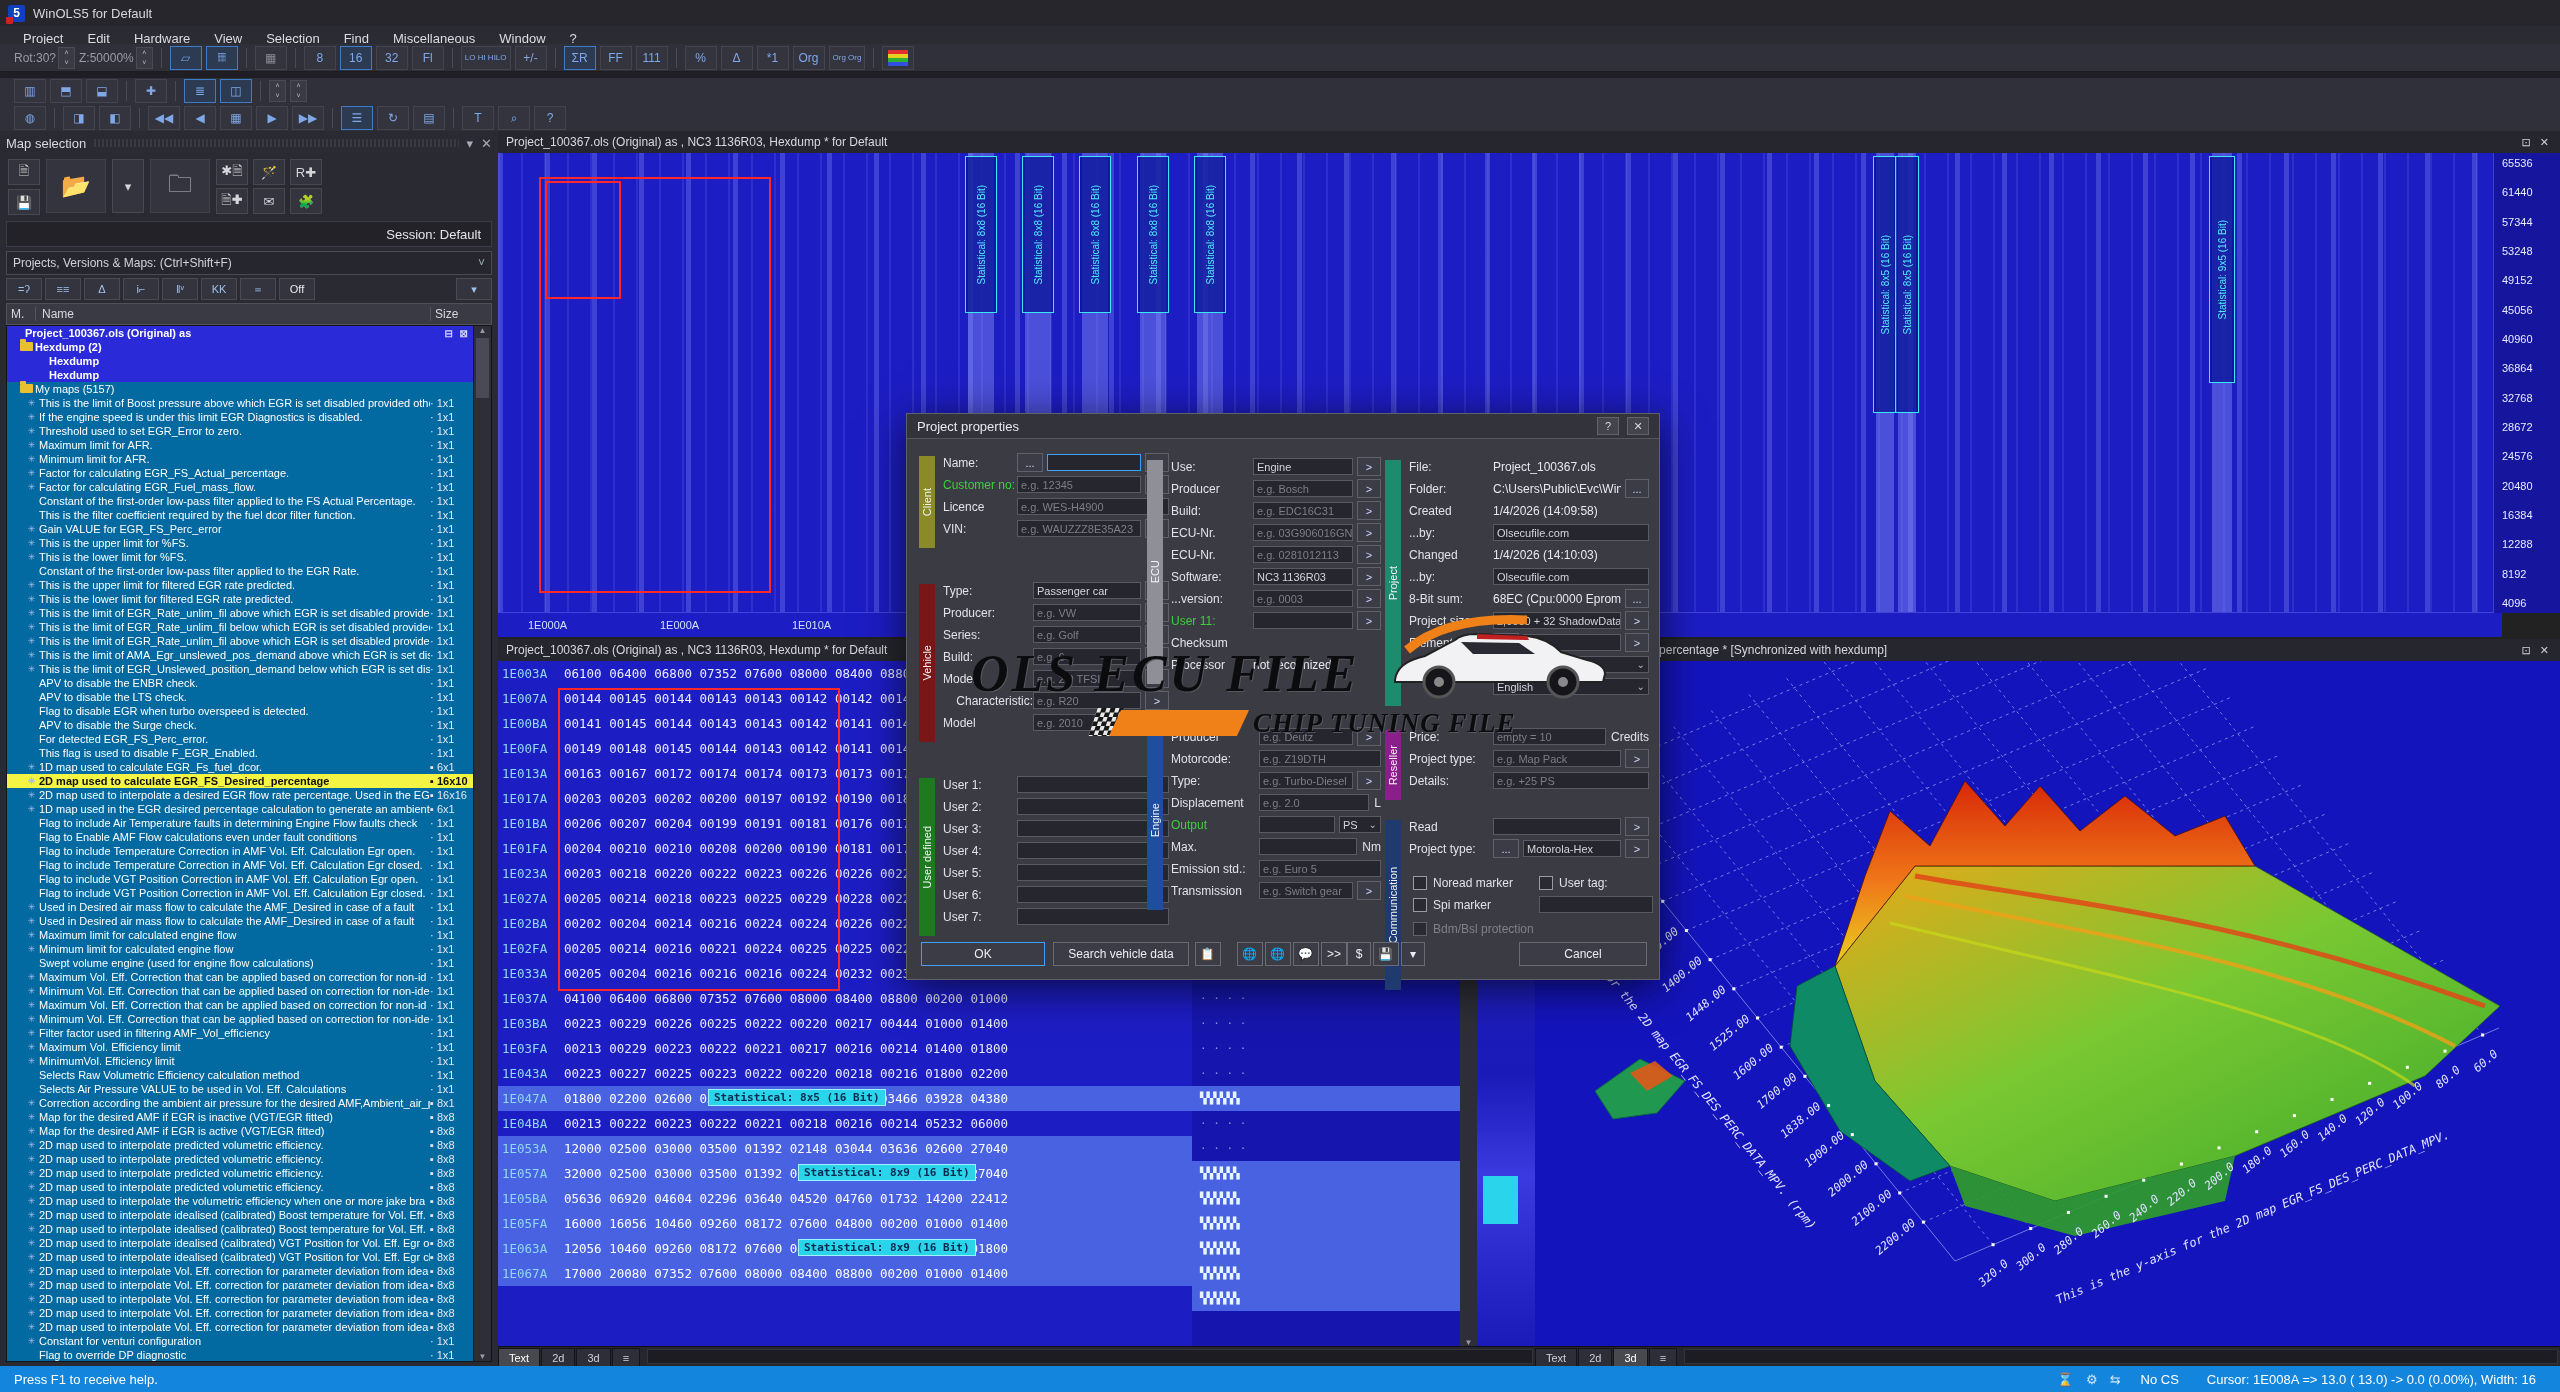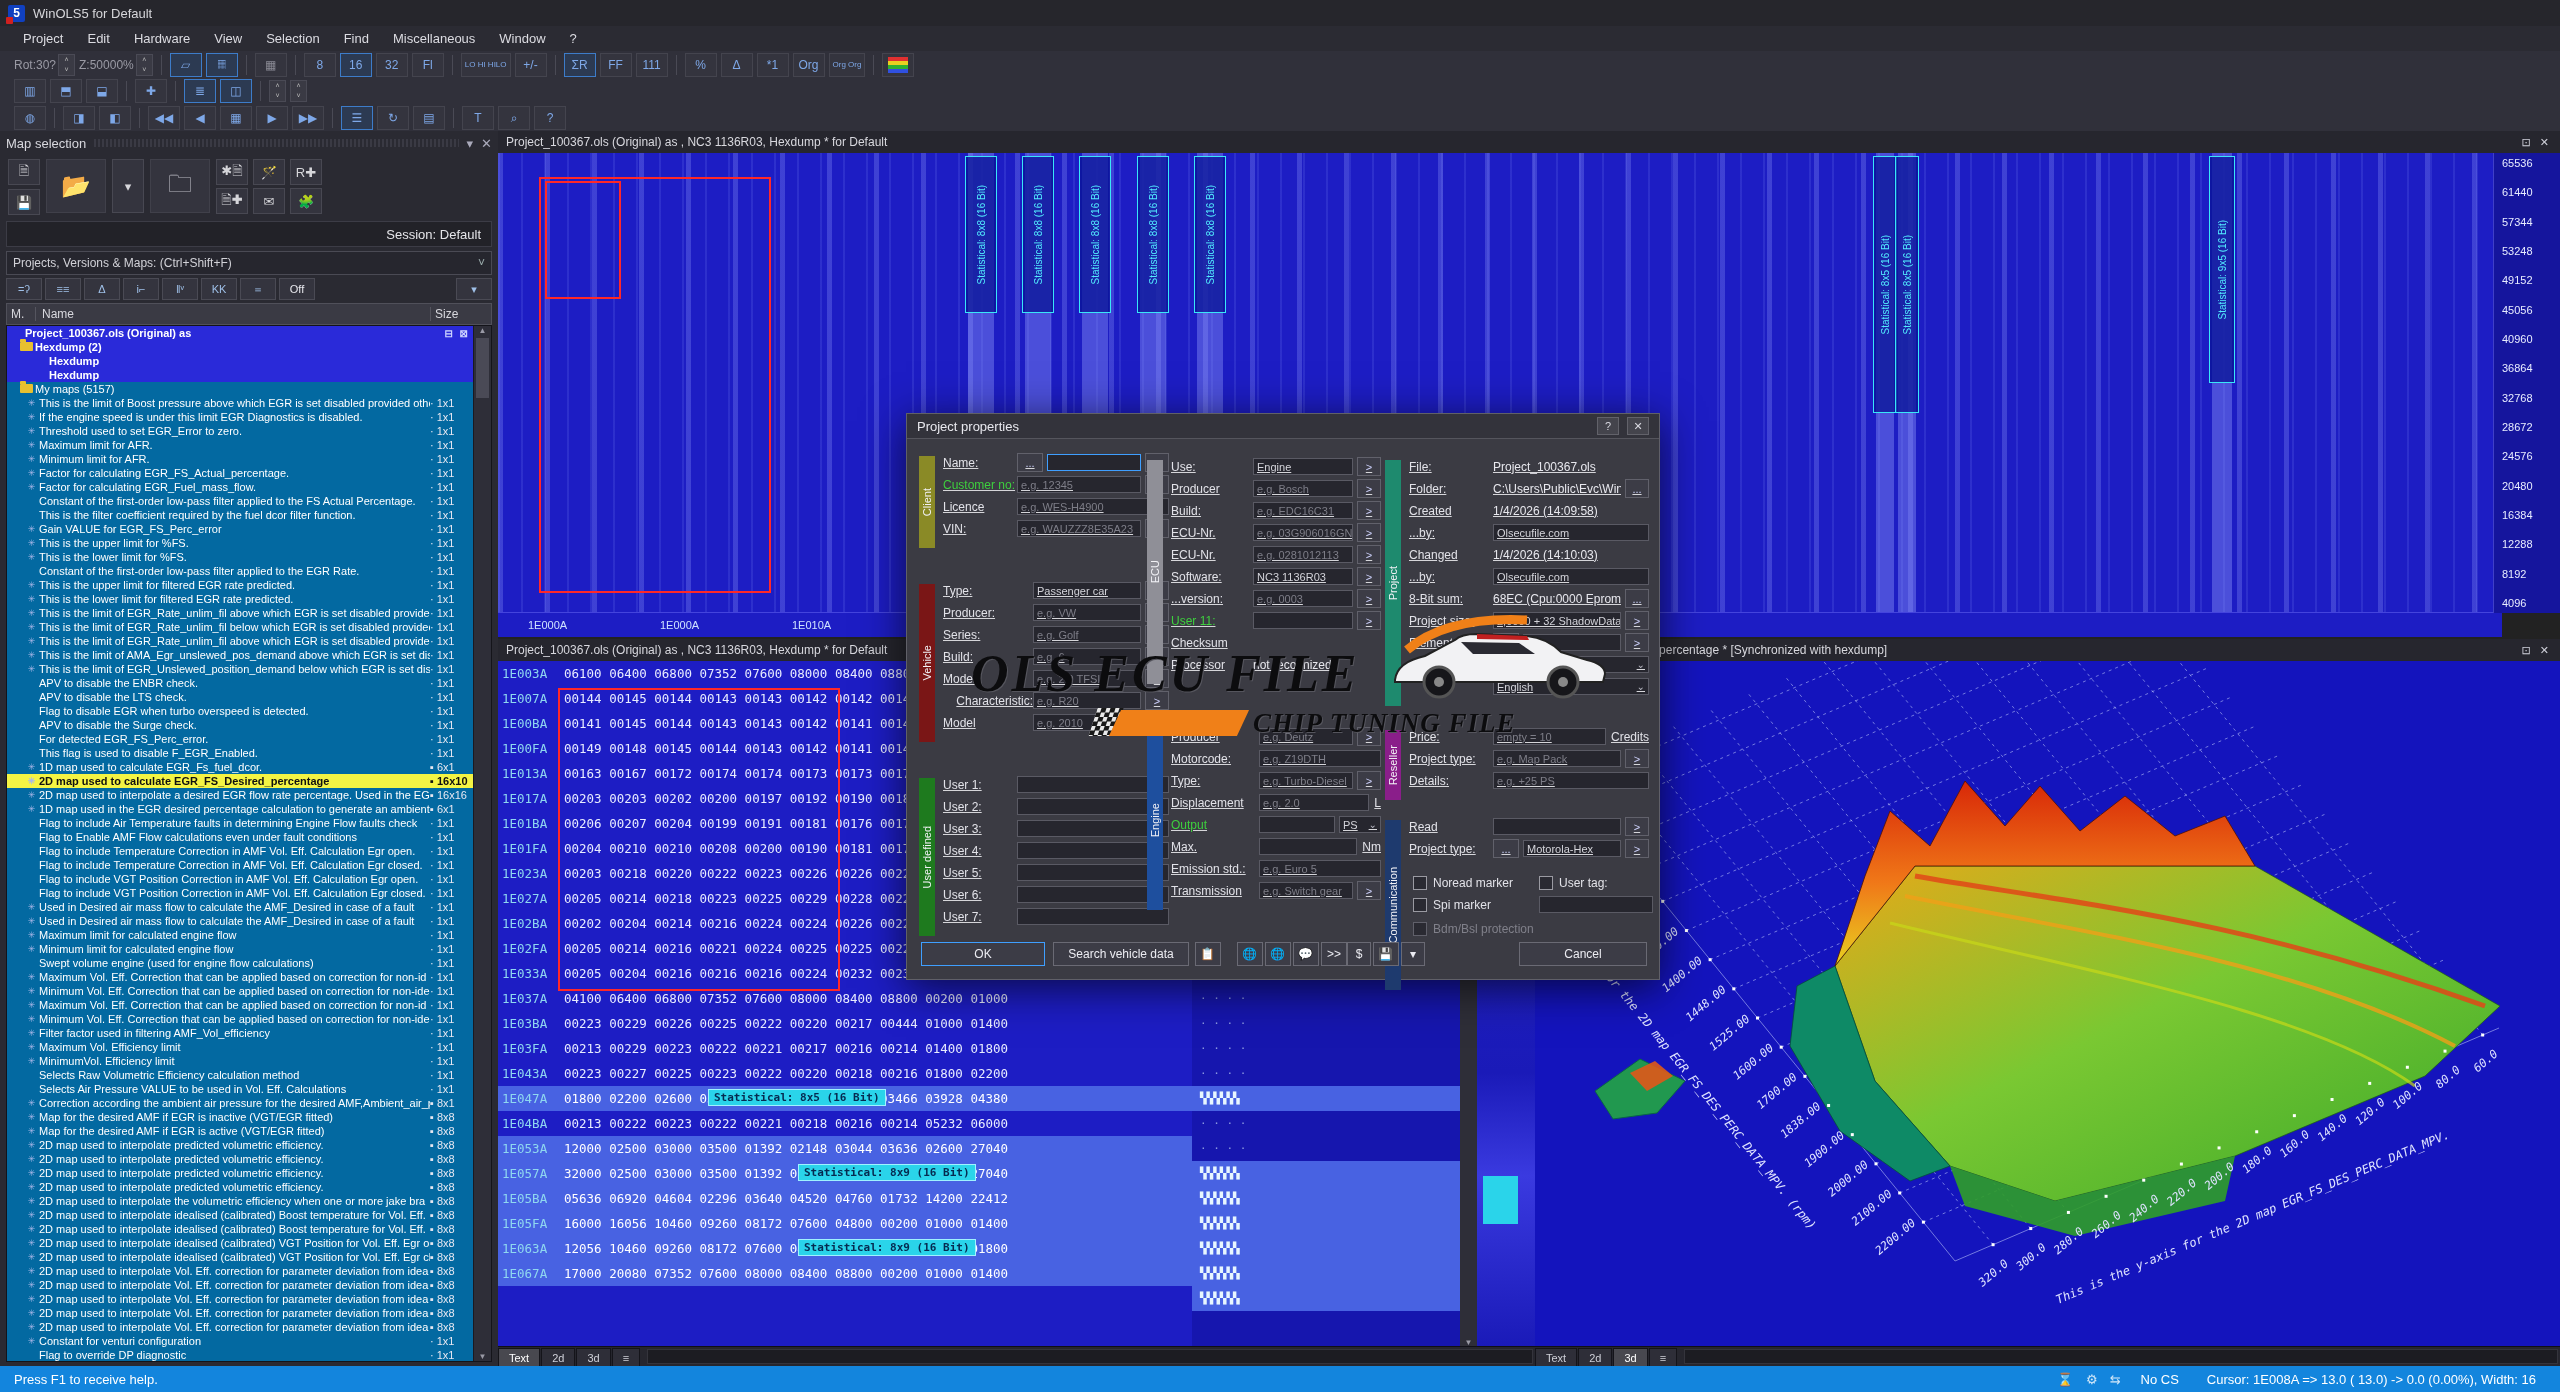--- a/index.html
+++ b/index.html
@@ -10,21 +10,21 @@
   #titlebar{position:absolute;left:0;top:0;right:0;height:26px;background:#26262c;
             display:flex;align-items:center;gap:8px;padding-left:8px;border-bottom:1px solid #3a3a42;}
   #appicon{width:17px;height:17px;background:#1040c0;border-radius:2px;color:#fff;font-weight:bold;
            font-size:12px;display:flex;align-items:center;justify-content:center;position:relative;}
   #appicon:after{content:"";position:absolute;left:-2px;bottom:-2px;width:7px;height:7px;background:#d02020;border-radius:1px;}
   #menubar{position:absolute;left:0;top:26px;right:0;height:25px;background:#2b2b33;display:flex;
            align-items:center;padding-left:12px;gap:2px;border-bottom:1px solid #1a1a20;}
   .menuitem{padding:3px 11px;color:#dcdce2;cursor:default;}
   .toolbar{position:absolute;left:0;right:0;background:#30303a;display:flex;align-items:center;
            gap:4px;padding-left:14px;border-bottom:1px solid #1c1c22;}
-  #tb1{top:51px;height:27px;} #tb2{top:78px;height:26px;} #tb3{top:104px;height:27px;}
+  #tb1{top:44px;height:27px;} #tb2{top:78px;height:26px;} #tb3{top:104px;height:27px;}
   .tbsep{width:1px;height:20px;background:#4a4a55;margin:0 4px;flex:none;}
   .tbtn{min-width:24px;height:22px;background:#34343e;border:1px solid #44444e;color:#7ea8e8;
         display:flex;align-items:center;justify-content:center;font-size:12px;padding:0 3px;flex:none;}
   .tbtn.on{border-color:#3d7cc9;background:#2c3a52;}
   .tbtn.dim{color:#8a8a94;}
   .spinner{display:flex;align-items:center;gap:2px;color:#9a9aa4;font-size:12px;}
   .spin{width:15px;height:20px;display:flex;flex-direction:column;border:1px solid #4a4a55;}
   .spin div{flex:1;font-size:7px;line-height:9px;text-align:center;color:#bbb;background:#3a3a44;}
   .rainbow{width:20px;height:16px;background:linear-gradient(#e03030 25%,#e8d020 25% 50%,#30b030 50% 75%,#3050e0 75%);}
   
@@ -122,21 +122,21 @@
   #dlg{position:absolute;left:408px;top:282px;width:752px;height:565px;background:#3b3b43;
        border:1px solid #606068;box-shadow:0 8px 40px rgba(0,0,0,.65);z-index:20;}
   #dlgtitle{height:24px;background:#33333b;border-bottom:1px solid #55555d;display:flex;align-items:center;
             padding:0 10px;font-size:13px;color:#e8e8ee;}
   #dlgtitle .db{margin-left:8px;width:20px;height:16px;background:#44444c;border:1px solid #62626a;
                 display:flex;align-items:center;justify-content:center;font-size:11px;color:#d8d8e0;}
   #dlgtitle .sp{flex:1;}
   .dgroup{position:absolute;}
   .gbar{position:absolute;left:0;top:2px;bottom:2px;width:16px;display:flex;align-items:center;justify-content:center;}
   .gbar span{writing-mode:vertical-rl;transform:rotate(180deg);font-size:11px;color:#f2f2f6;}
-  .grows{position:absolute;left:24px;top:0;right:0;text-decoration:underline;}
+  .grows{position:absolute;left:24px;top:0;right:0;}
   .drow{display:flex;align-items:center;height:17px;margin-bottom:5px;font-size:12px;}
   .dlabel{flex:none;color:#e2e2e8;overflow:hidden;white-space:nowrap;}
   .dlabel.green{color:#3ecf3e;}
   .dinput{background:#26262e;border:1px solid #5a5a64;height:15px;flex:1;font-size:11px;color:#d4d4da;
           padding:0 3px;display:flex;align-items:center;white-space:nowrap;overflow:hidden;min-width:0;}
   .dinput.ph{color:#7e7e88;}
   .dinput.focus{border-color:#3f9fff;}
   .dinput.dd:after{content:"\2304";margin-left:auto;color:#b8b8c2;font-size:10px;}
   .dstatic{flex:1;font-size:12px;color:#e8e8ee;white-space:nowrap;overflow:hidden;}
   .dmore,.dell{flex:none;width:22px;height:17px;background:#3c3c46;border:1px solid #61616b;color:#d0d4ff;

